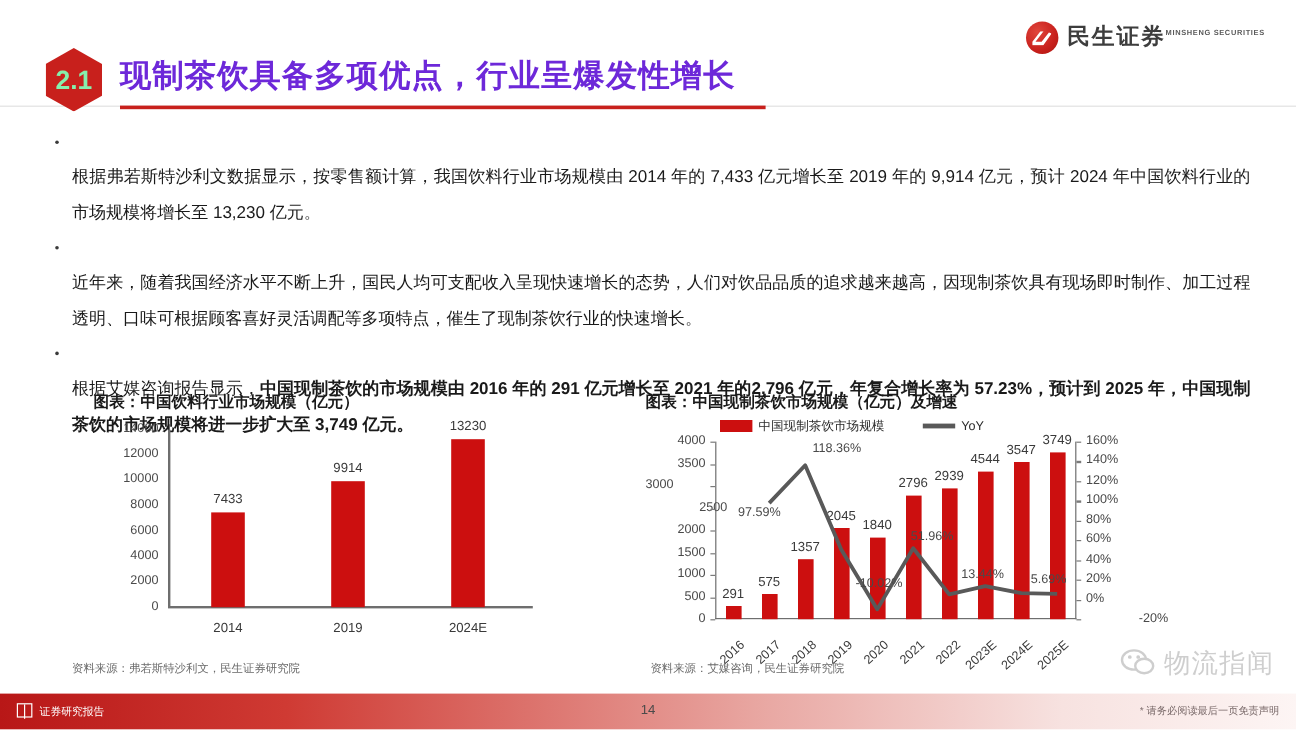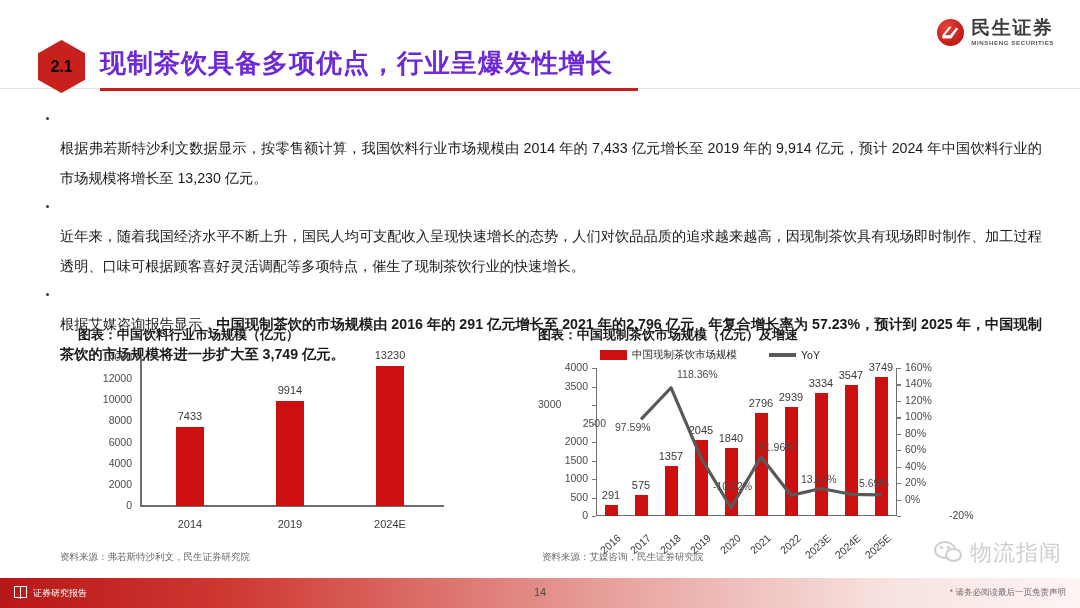--- a/index.html
+++ b/index.html
@@ -12,28 +12,28 @@
   }
 
   
   .slide-header { position:absolute; left:0; top:0; width:1080px; height:88px; }
   .logo-wrap { position:absolute; right:26px; top:18px; display:flex; align-items:center; gap:7px; }
   .logo-mark { width:27px; height:27px; border-radius:50%;
     background:radial-gradient(circle at 35% 32%, #e0463c 0%, #c8201c 60%, #a8150f 100%);
     position:relative; overflow:hidden; }
   .logo-mark::before { content:""; position:absolute; left:5px; top:7px; width:16px; height:13px;
     background:#ffffff; clip-path:polygon(0% 75%, 42% 8%, 58% 8%, 16% 75%, 48% 75%, 86% 16%, 100% 22%, 56% 100%, 0% 100%); }
-  .logo-text { display:flex; flex-direction:column; line-height:1; }
+  .logo-text { display:flex; flex-direction:row; line-height:1; }
   .logo-cn { font-size:19px; font-weight:bold; color:#3d3d3d; letter-spacing:1.5px; }
   .logo-en { font-size:6.2px; font-weight:bold; color:#5a5a5a; letter-spacing:0.55px; margin-top:3px; }
 
   .hdr-rule { position:absolute; left:0; top:88px; width:1080px; height:1px; background:#e2e2e2; }
 
   .sec-badge { position:absolute; left:38px; top:40px; width:47px; height:53px;
-    background:#c8201c; color:#000000; font-size:16px; font-weight:bold;
+    background:#c8201c; color:#86efac; font-size:22px; font-weight:bold;
     display:flex; align-items:center; justify-content:center;
     clip-path:polygon(50% 0%, 100% 25%, 100% 75%, 50% 100%, 0% 75%, 0% 25%); }
   .sec-title { position:absolute; left:100px; top:46px; font-size:26px; font-weight:bold;
     color:#6d28d9; letter-spacing:1px; white-space:nowrap; }
   .title-underline { position:absolute; left:100px; top:88px; width:538px; height:3px; background:#c8201c; }
 
   
   .bullets { position:absolute; left:46px; top:108px; width:996px; }
   .bullet { display:flex; align-items:flex-start; margin-bottom:3px; }
   .bullet-dot { flex:0 0 auto; width:14px; padding-top:9px; }
@@ -195,21 +195,21 @@
       <div class="val-label" style="left: 51px; top: 81.791px; width: 48px;">1357</div>
       <div class="bar" style="left: 98.5px; width: 13px; height: 75.665px;"></div>
       <div class="val-label" style="left: 81px; top: 56.335px; width: 48px;">2045</div>
       <div class="bar" style="left: 128.5px; width: 13px; height: 68.08px;"></div>
       <div class="val-label" style="left: 111px; top: 63.92px; width: 48px;">1840</div>
       <div class="bar" style="left: 158.5px; width: 13px; height: 103.452px;"></div>
       <div class="val-label" style="left: 141px; top: 28.548px; width: 48px;">2796</div>
       <div class="bar" style="left: 188.5px; width: 13px; height: 108.743px;"></div>
       <div class="val-label" style="left: 171px; top: 23.257px; width: 48px;">2939</div>
       <div class="bar" style="left: 218.5px; width: 13px; height: 123.358px;"></div>
-      <div class="val-label" style="left: 201px; top: 8.642px; width: 48px;">3334</div>
+      <div class="val-label" style="left: 201px; top: 8.642px; width: 48px;">4544</div>
       <div class="bar" style="left: 248.5px; width: 13px; height: 131.239px;"></div>
       <div class="val-label" style="left: 231px; top: 0.761px; width: 48px;">3547</div>
       <div class="bar" style="left: 278.5px; width: 13px; height: 138.713px;"></div>
       <div class="val-label" style="left: 261px; top: -6.713px; width: 48px;">3749</div>
       <svg width="300" height="148" style="position: absolute; left: 0px; top: 0px;">
         <polyline points="45,51.31488888888887 75,19.73333333333332 105,89.86888888888889 135,139.79422222222223 165,88.83288888888887 195,127.354 225,120.5048888888889 255,126.30155555555555 285,126.8771111111111" fill="none" stroke="#595959" stroke-width="3.2" stroke-linejoin="round"></polyline>
       </svg>
       <div class="pct-label" style="left: 19px; top: 53.3149px;">97.59%</div>
       <div class="pct-label" style="left: 81px; top: -0.266667px;">118.36%</div>
       <div class="pct-label" style="left: 117px; top: 111.794px;">-10.02%</div>

